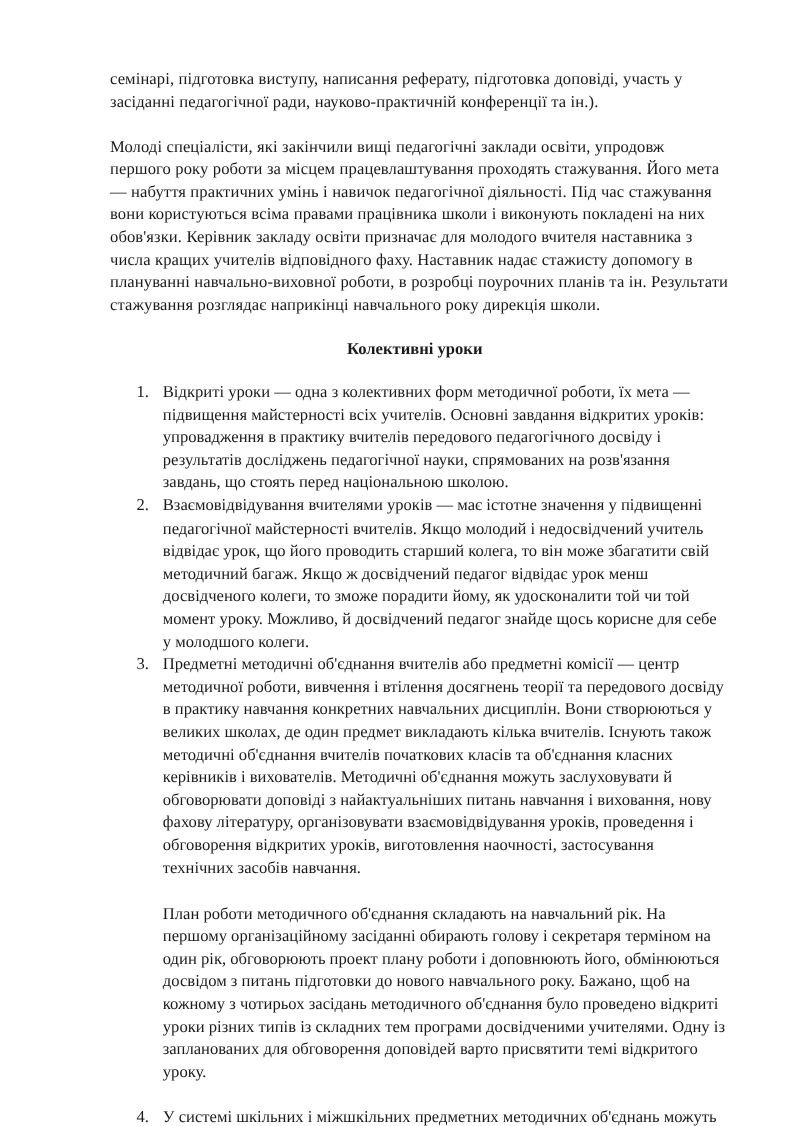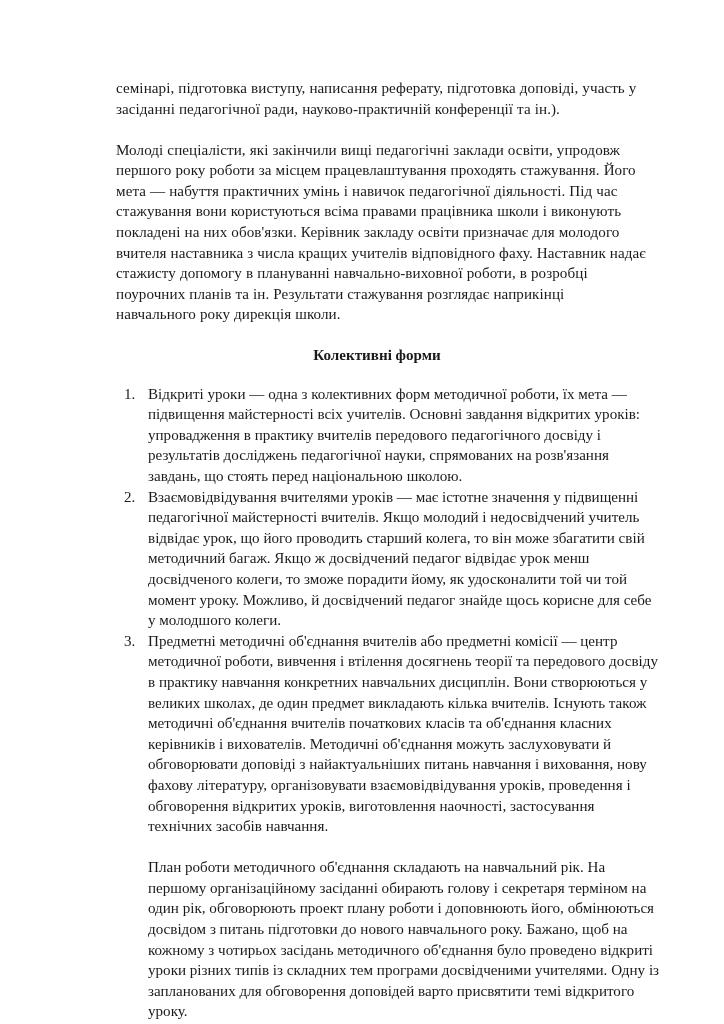--- a/index.html
+++ b/index.html
@@ -23,21 +23,21 @@
     background: #ffffff;
     box-sizing: border-box;
     padding: 62px 62px 0 100px;
   }
 
   .content {
     width: 562px;
   }
 
   p.para {
-    margin: 16px;
+    margin: 0;
     font-size: 15.1px;
     line-height: 20.6px;
     text-align: left;
     letter-spacing: 0.005em;
     word-spacing: 0.01em;
   }
 
   .para + .para {
     margin-top: 20.5px;
   }
@@ -91,21 +91,21 @@
 </head>
 <body>
 
 <div class="page">
   <div class="content">
 
     <p class="para">семінарі, підготовка виступу, написання реферату, підготовка доповіді, участь у засіданні педагогічної ради, науково-практичній конференції та ін.).</p>
 
     <p class="para">Молоді спеціалісти, які закінчили вищі педагогічні заклади освіти, упродовж першого року роботи за місцем працевлаштування проходять стажування. Його мета — набуття практичних умінь і навичок педагогічної діяльності. Під час стажування вони користуються всіма правами працівника школи і виконують покладені на них обов'язки. Керівник закладу освіти призначає для молодого вчителя наставника з числа кращих учителів відповідного фаху. Наставник надає стажисту допомогу в плануванні навчально-виховної роботи, в розробці поурочних планів та ін. Результати стажування розглядає наприкінці навчального року дирекція школи.</p>
 
-    <h2 class="heading">Колективні форми</h2>
+    <h2 class="heading">Колективні уроки</h2>
 
     <ol class="numbered">
 
       <li>
         <span class="marker">1.</span>
         <span class="li-text">Відкриті уроки — одна з колективних форм методичної роботи, їх мета — підвищення майстерності всіх учителів. Основні завдання відкритих уроків: упровадження в практику вчителів передового педагогічного досвіду і результатів досліджень педагогічної науки, спрямованих на розв'язання завдань, що стоять перед національною школою.</span>
       </li>
 
       <li>
         <span class="marker">2.</span>

